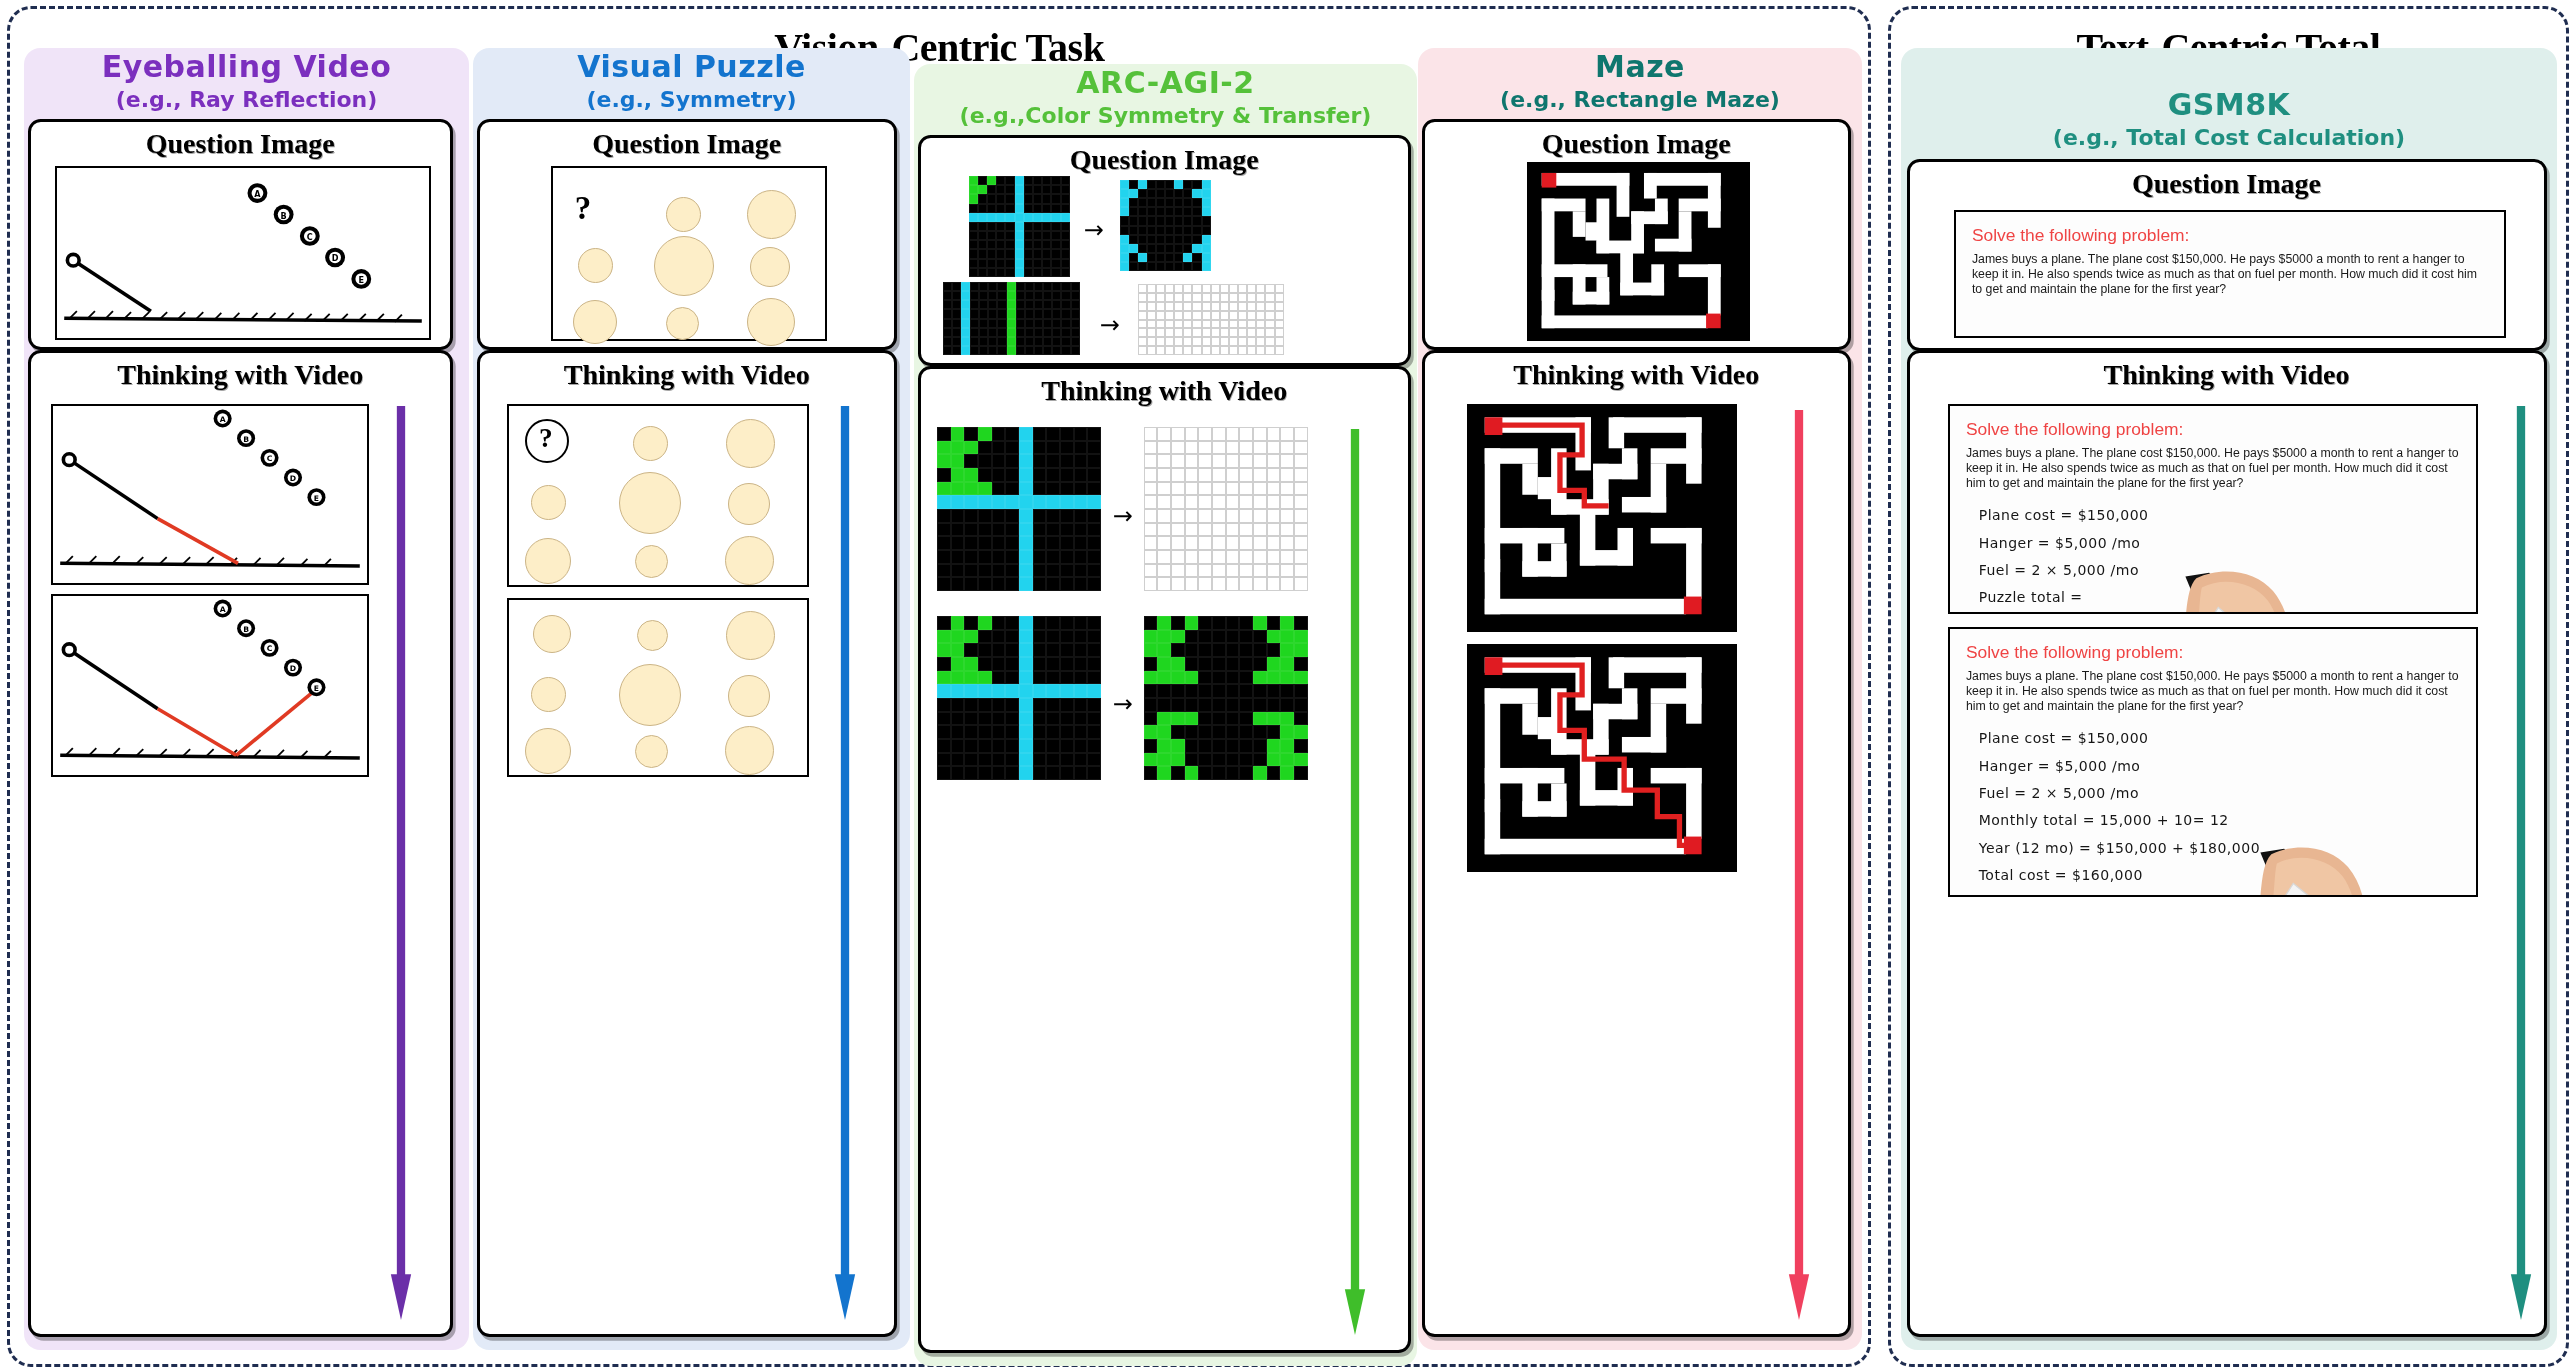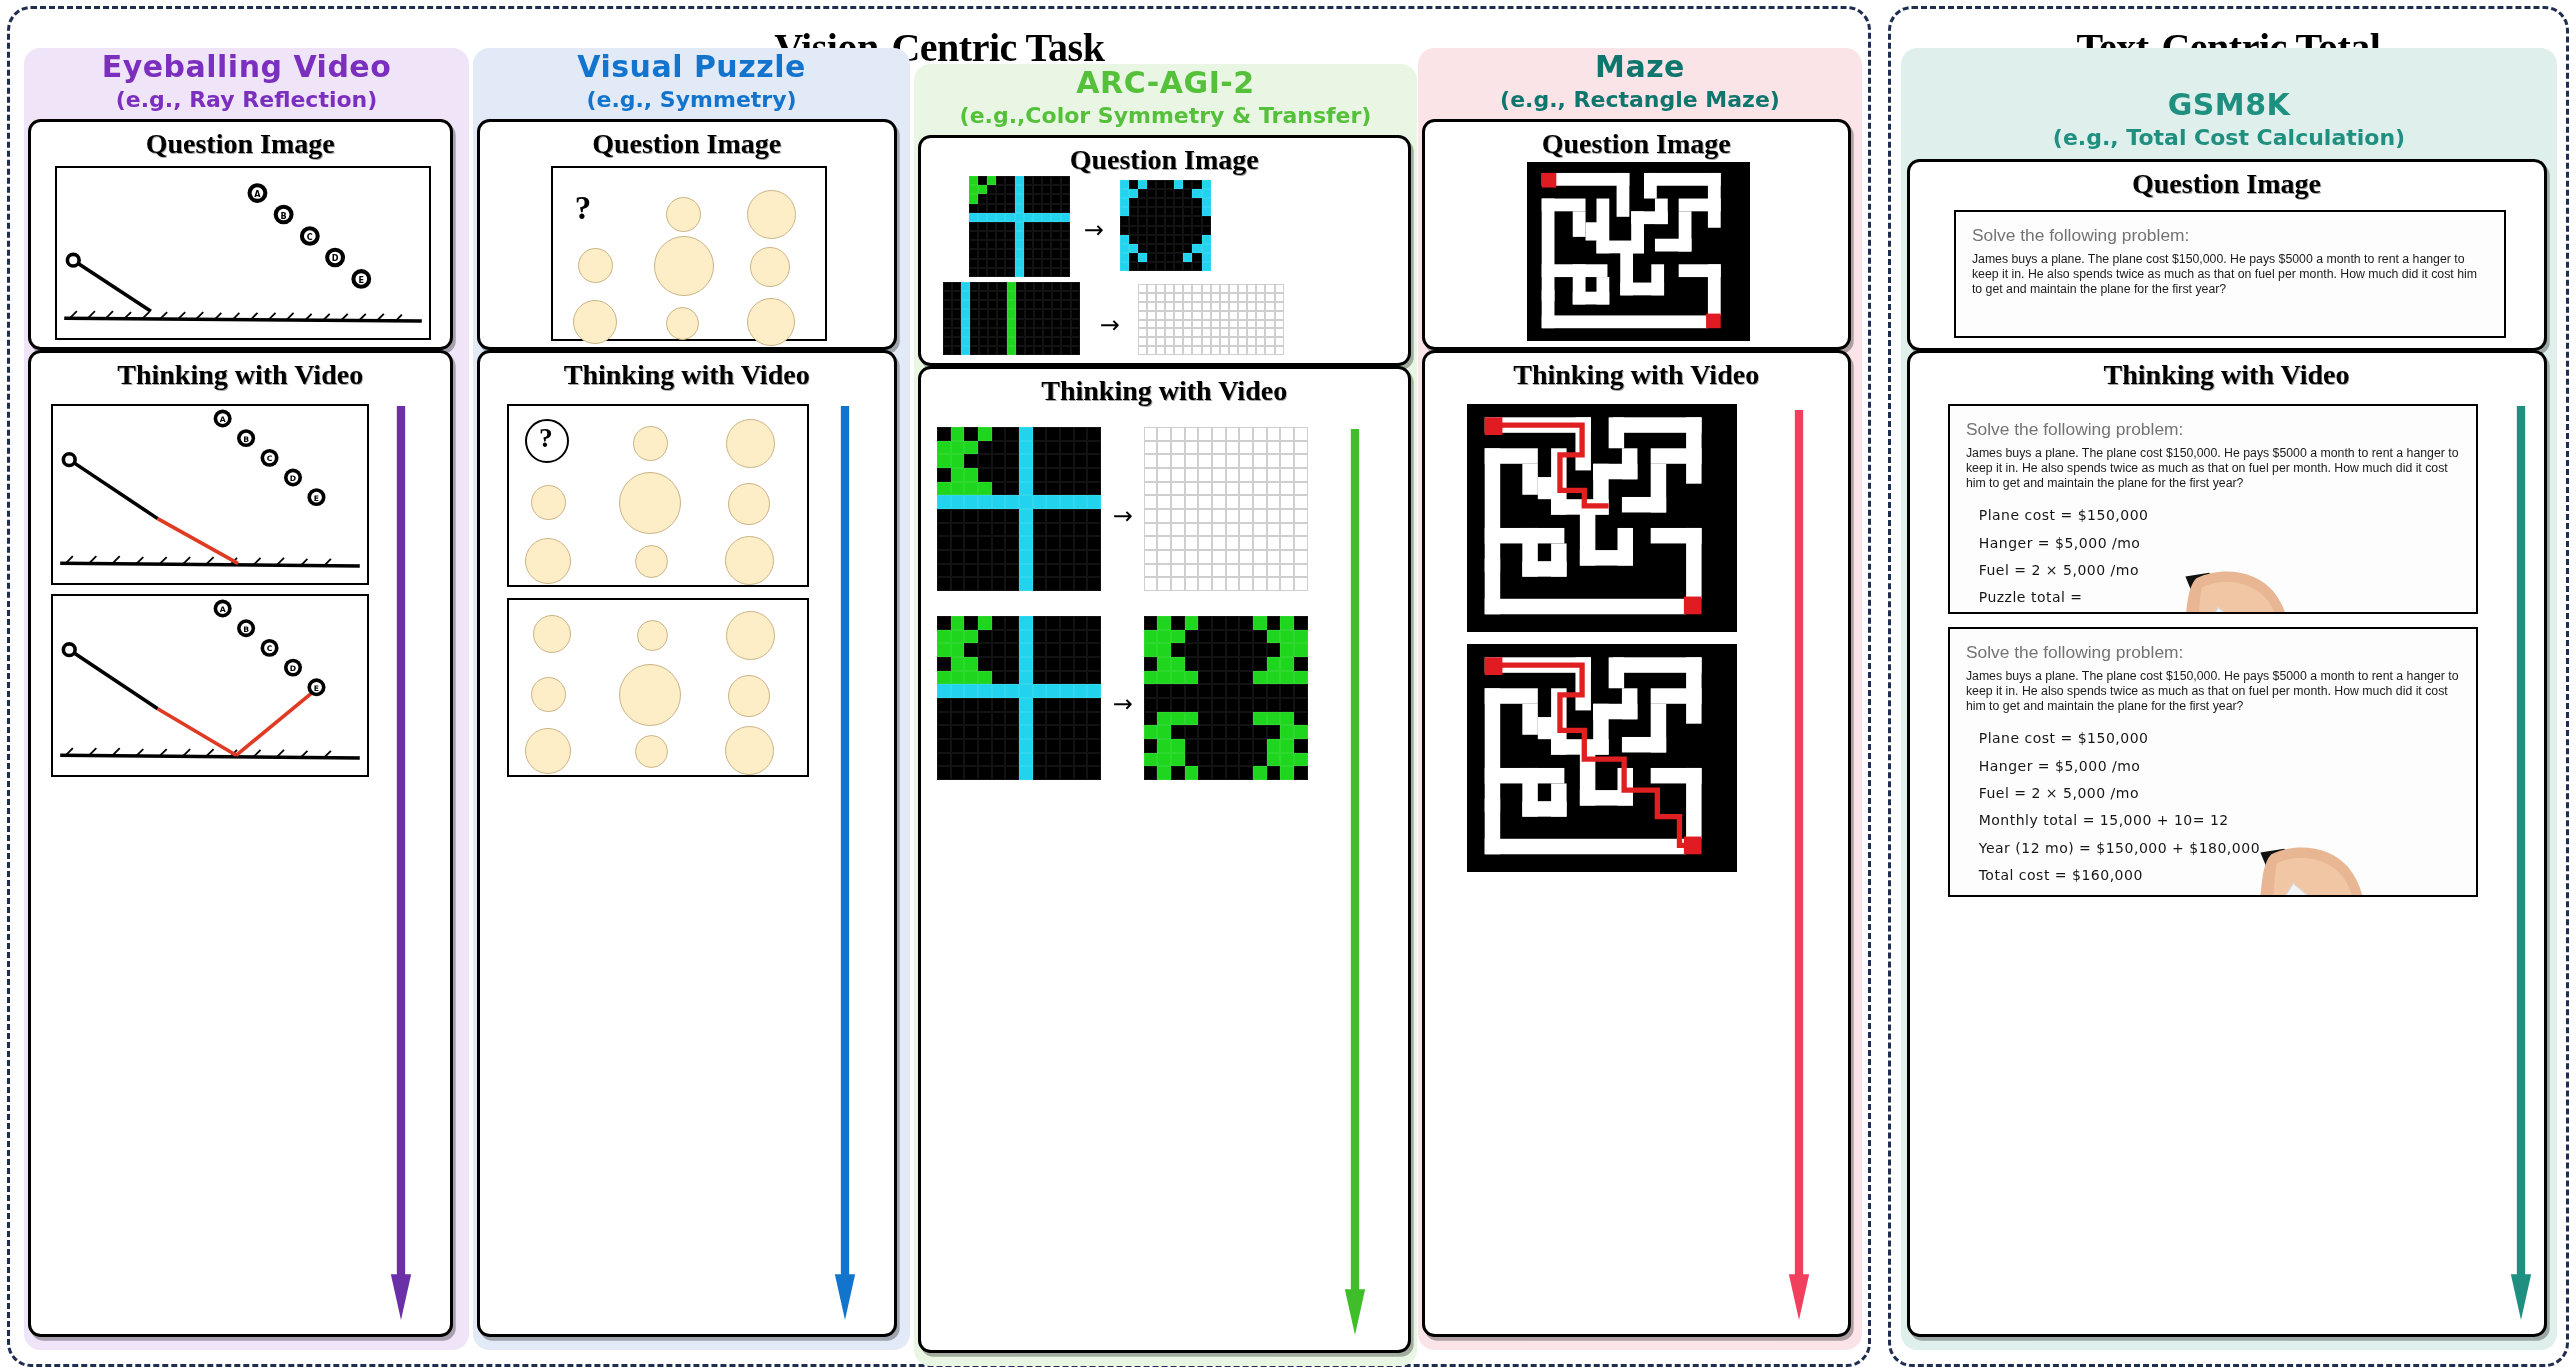--- a/index.html
+++ b/index.html
@@ -121,21 +121,21 @@
   .maze svg { display:block; }
 
   
   .gsm-panel {
     position:absolute;
     background:#fdfdfd;
     border:2.7px solid #000;
   }
   .gsm-head {
     font-family:"Liberation Sans", sans-serif;
-    font-size:17.4px; color:#737373; margin:0 0 6.4px 0;
+    font-size:17.4px; color:#ef4444; margin:0 0 6.4px 0;
   }
   .gsm-body {
     font-family:"Liberation Sans", sans-serif;
     font-size:12.3px; line-height:15px; color:#1a1a1a; margin:0;
   }
   .hand {
     font-family:"DejaVu Sans", sans-serif;
     font-size:14px;
     line-height:27.4px;
     color:#161616;

